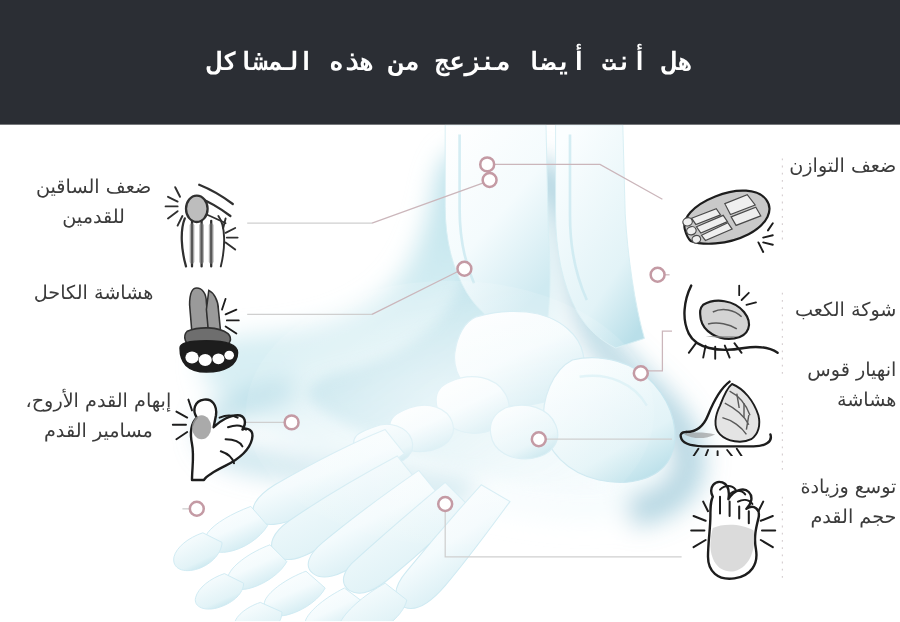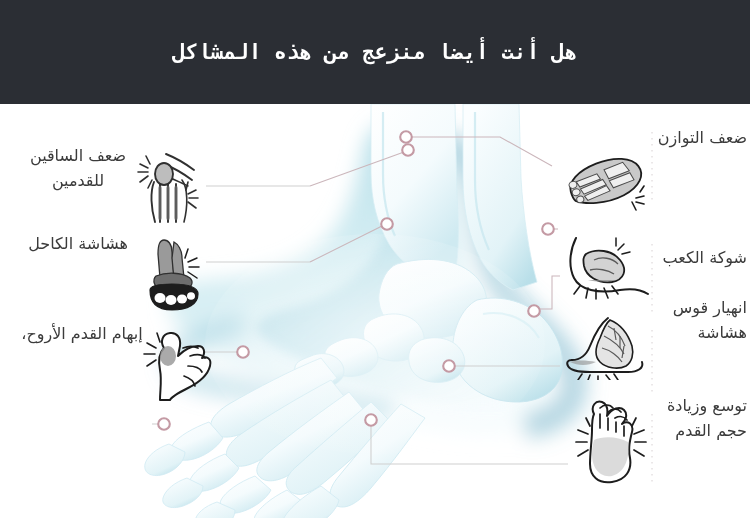--- a/index.html
+++ b/index.html
@@ -238,20 +238,21 @@
       <div>ضعف الساقين</div>
       <div>للقدمين</div>
     </div>
 
     <div class="label left" style="top:128px;">
       <div>هشاشة الكاحل</div>
     </div>
 
     <div class="label left" style="top:218px;right:600px;width:136px;">
       <div>إبهام القدم الأروح،</div>
+      <div>مسامير القدم</div>
     </div>
 
 
     <div class="label right" style="top:22px;">
       <div>ضعف التوازن</div>
     </div>
 
     <div class="label right" style="top:114px;margin-top:28px;">
       <div>شوكة الكعب</div>
     </div>

